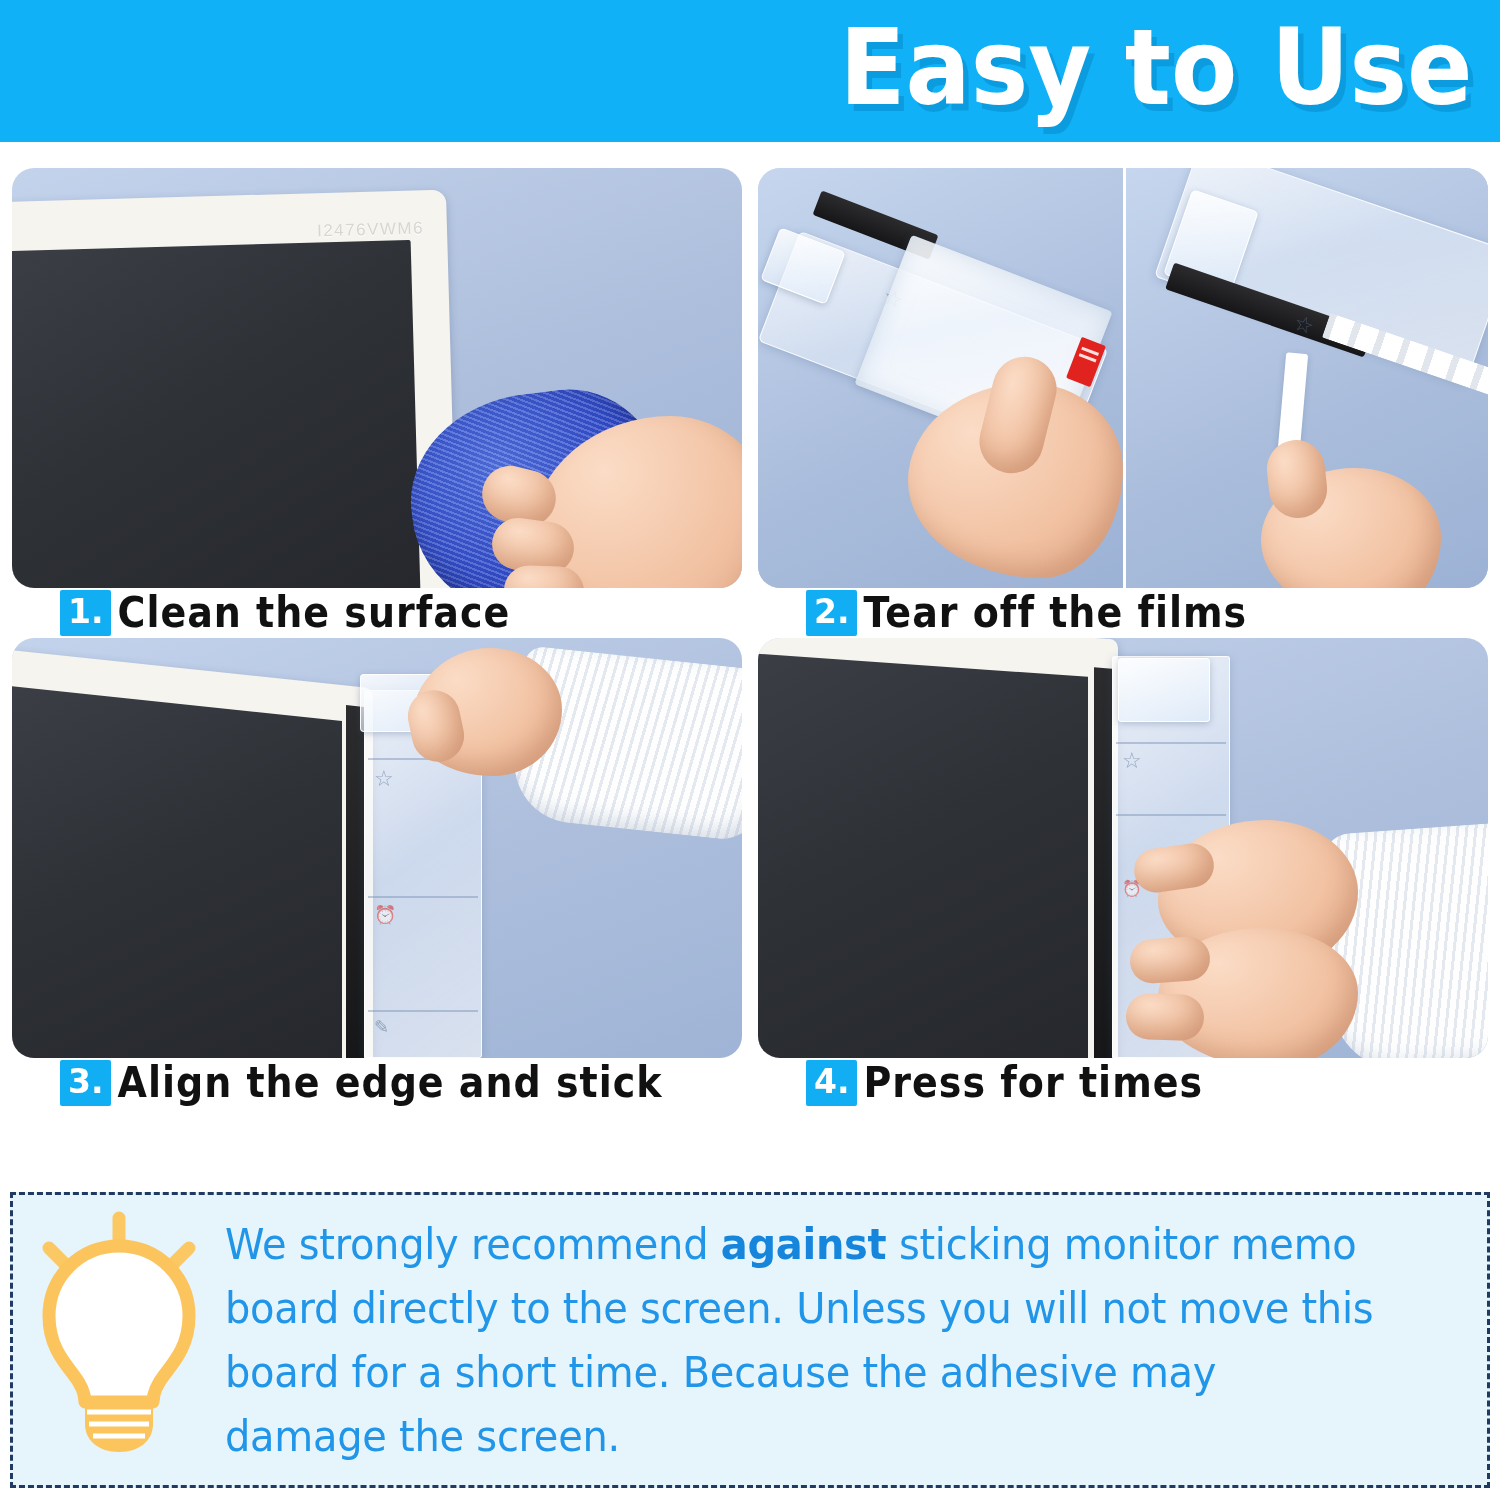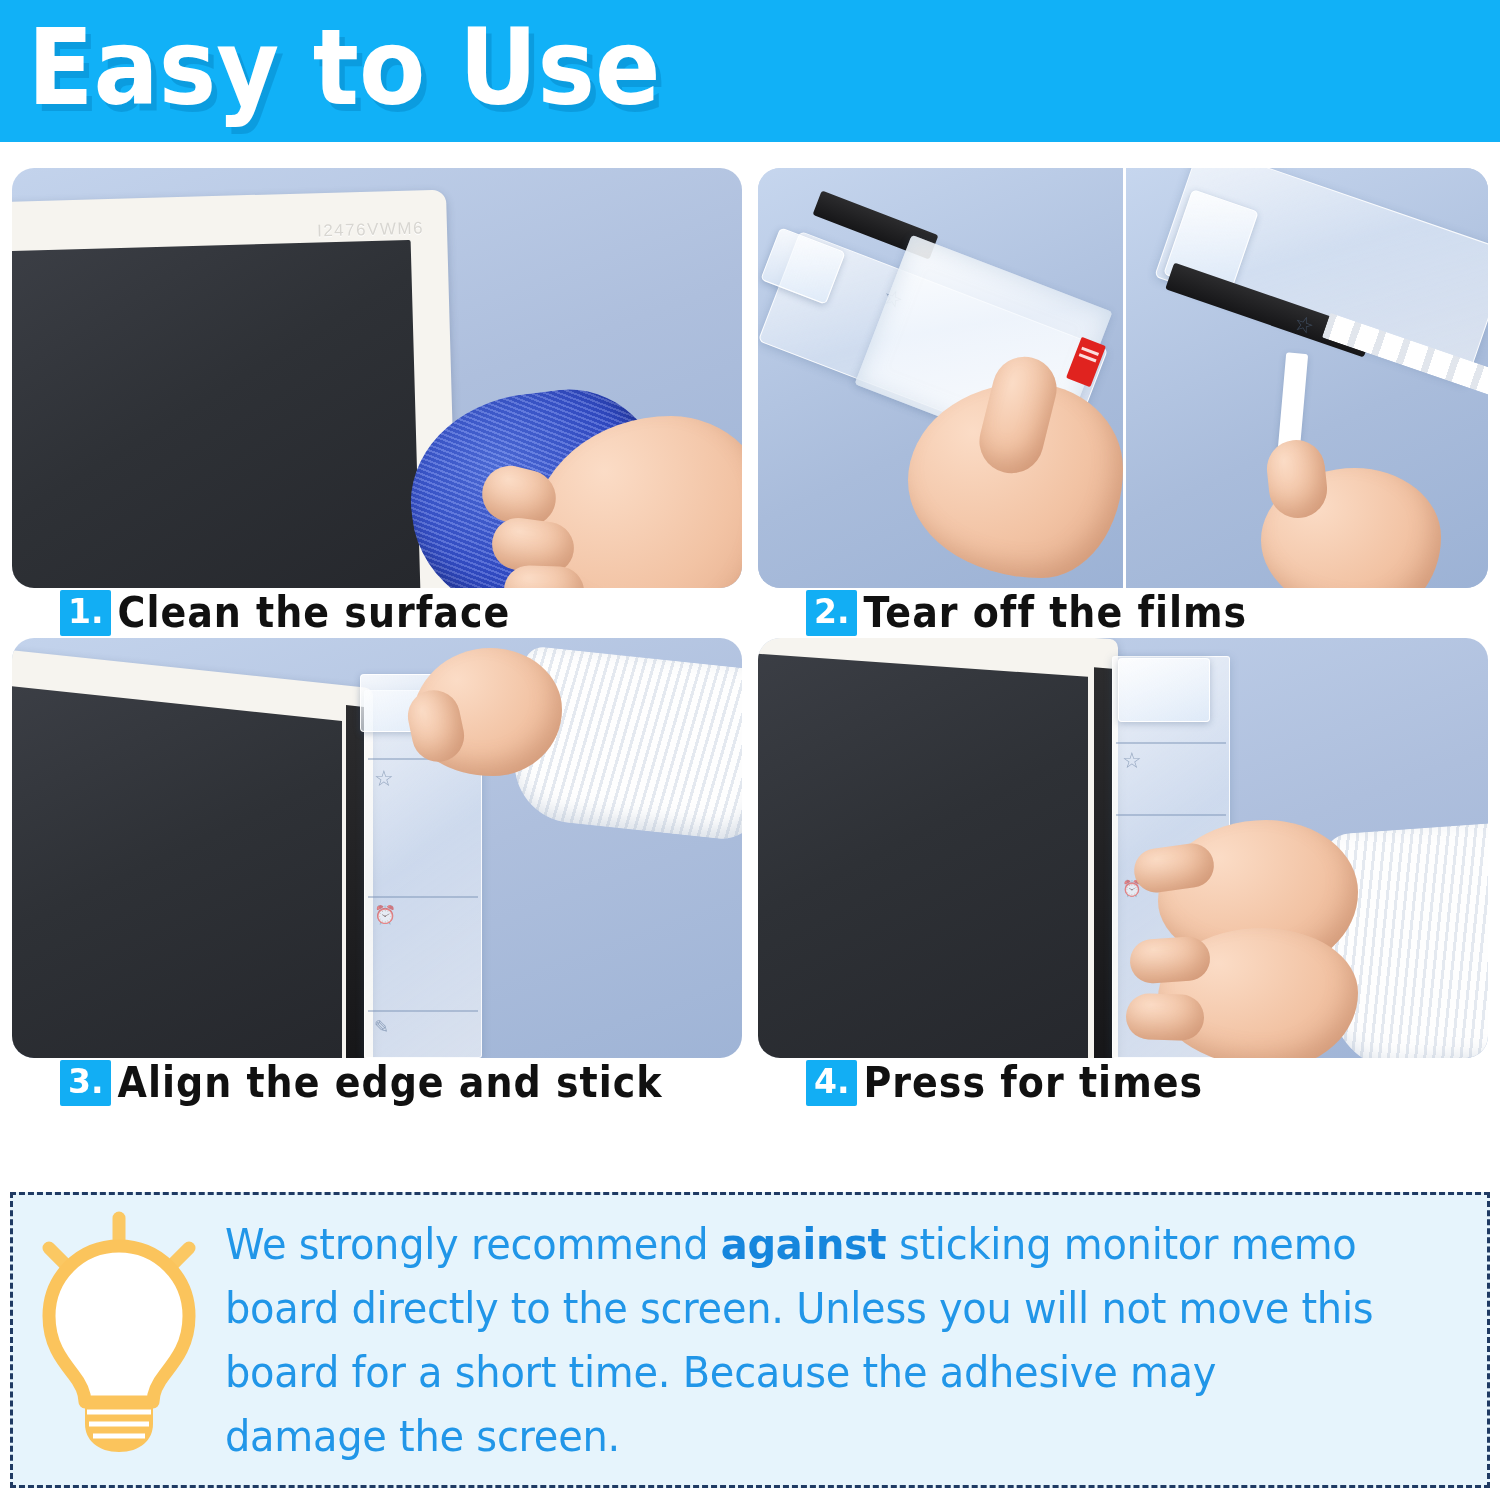--- a/index.html
+++ b/index.html
@@ -12,21 +12,21 @@
     overflow: hidden;
   }
 
   .page { position: relative; width: 1500px; height: 1500px; background: #fff; }
 
   
   .banner {
     position: absolute; left: 0; top: 0;
     width: 1500px; height: 142px;
     background: #11b1f7;
-    display: flex; align-items: center; justify-content: flex-start;
+    display: flex; align-items: center; justify-content: flex-end;
   }
   .banner-title {
     font-family: "DejaVu Sans", sans-serif;
     font-weight: 700;
     font-size: 105px;
     line-height: 1;
     color: #ffffff;
     letter-spacing: 0px;
     text-shadow: 6px 7px 0 rgba(0,110,170,.30);
     transform: scaleX(0.92);

